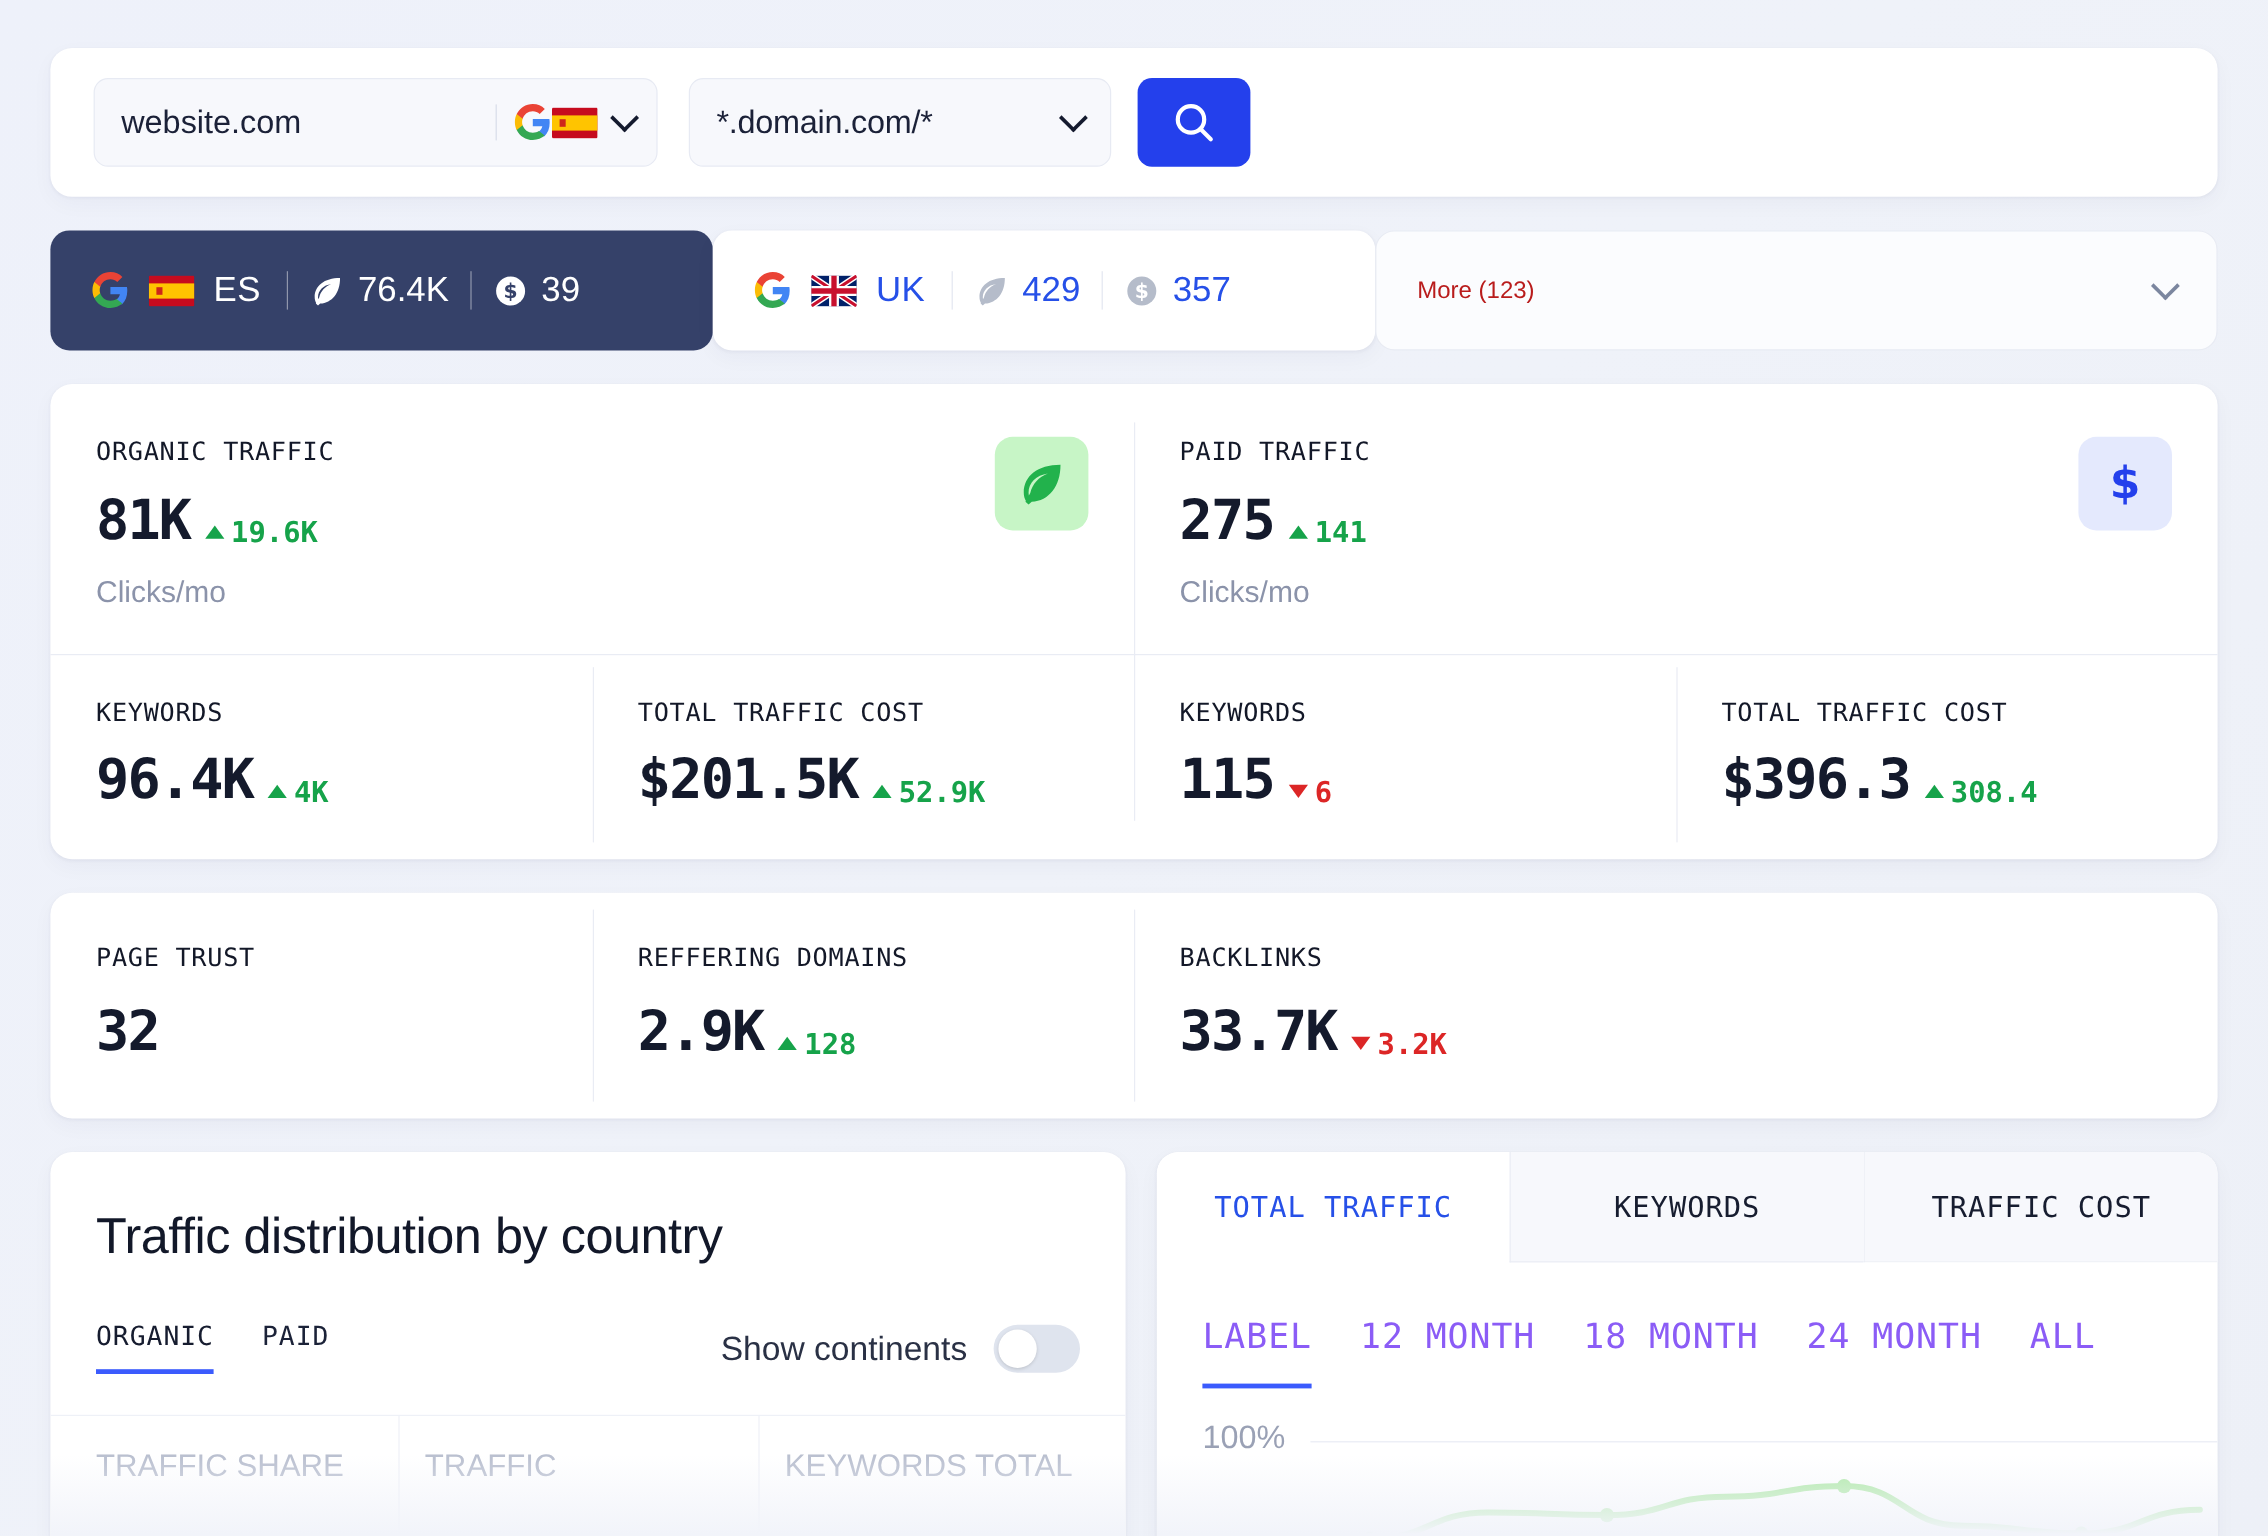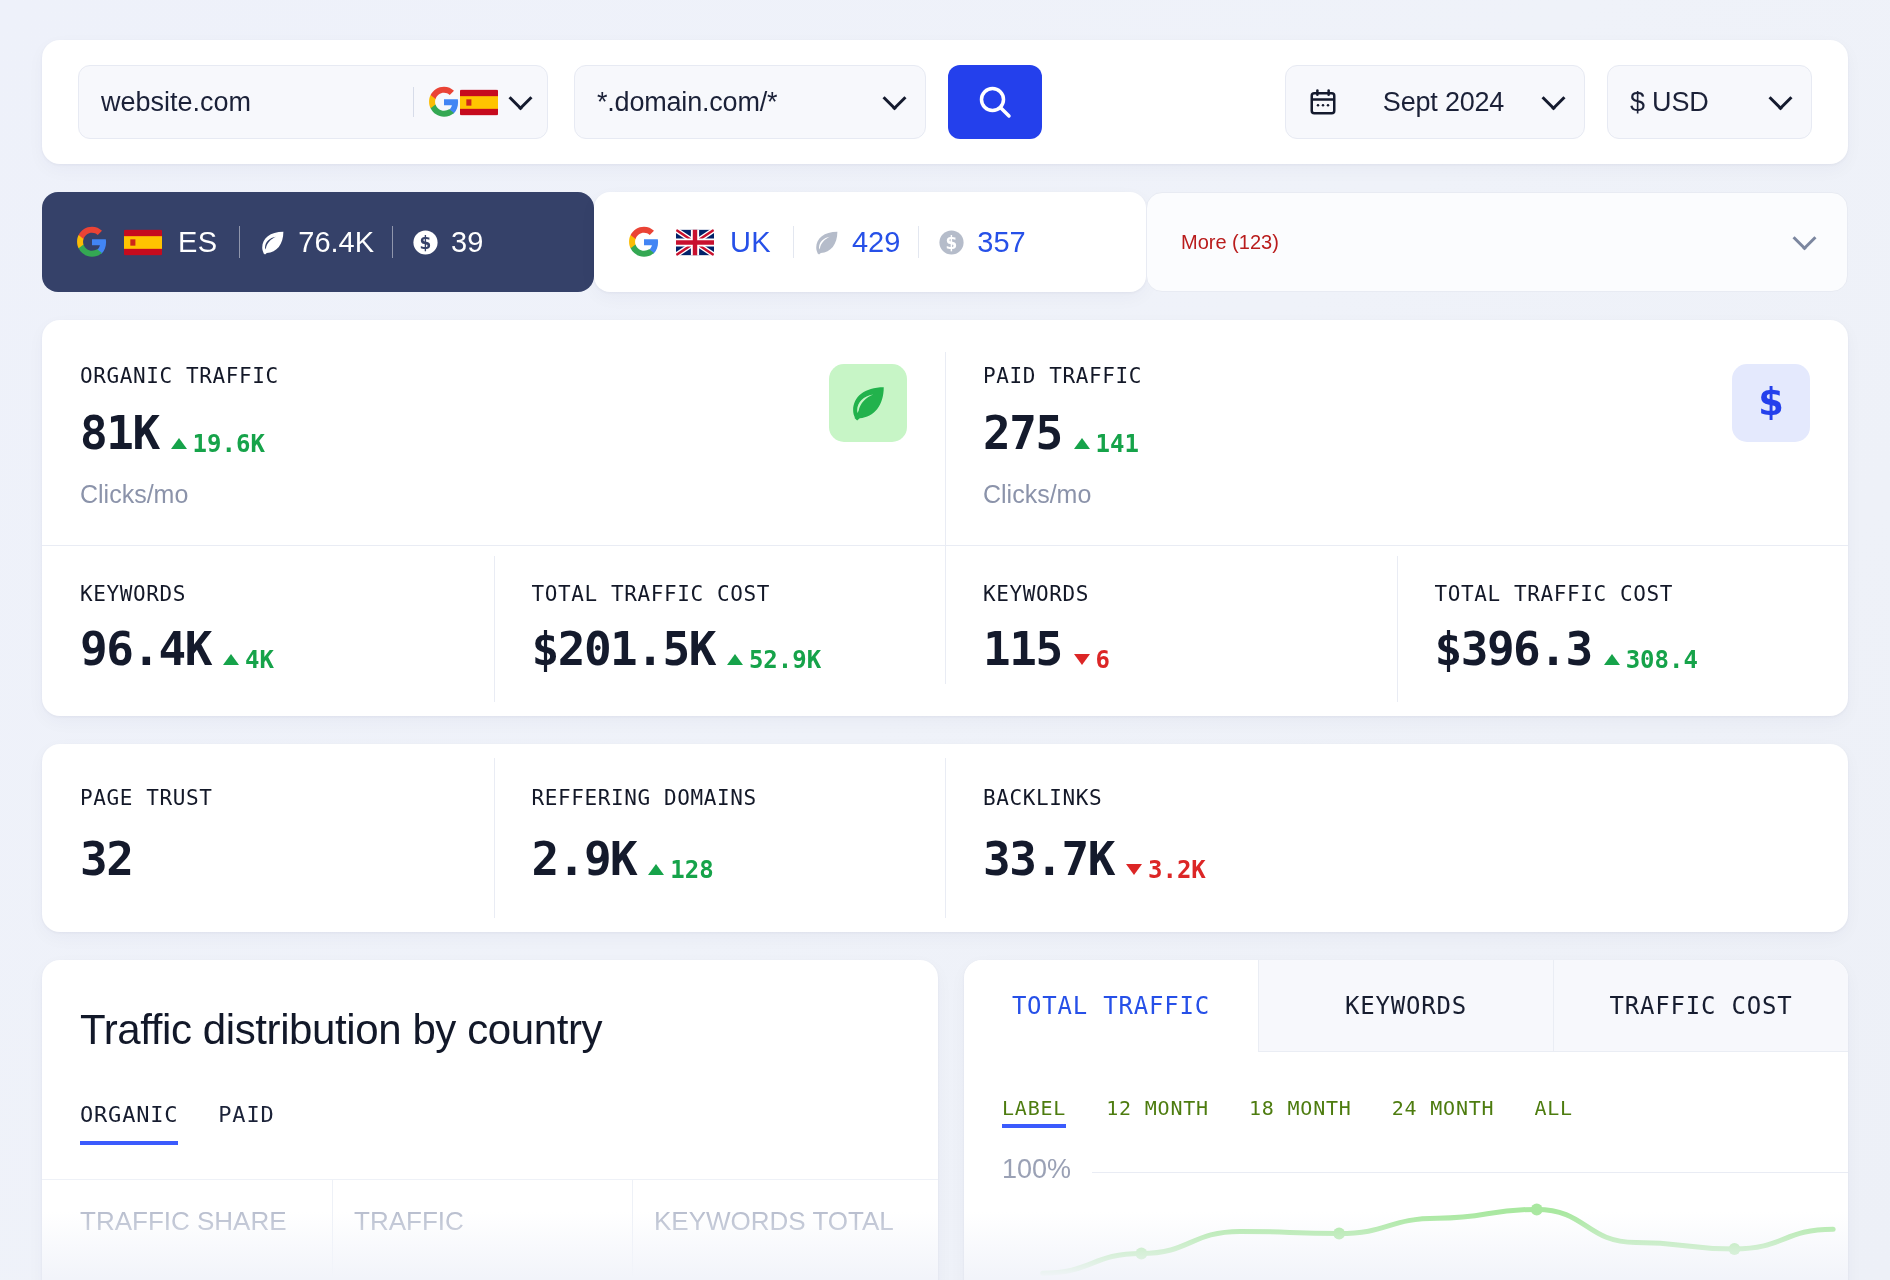--- a/index.html
+++ b/index.html
@@ -426,25 +426,25 @@
   .chart-tab.idle:last-child { border-top-right-radius: 18px; }
 
   .range-row {
     display: flex;
     align-items: center;
     gap: 40px;
     padding: 44px 38px 0 38px;
   }
   .range-tab {
     font-family: "DejaVu Sans Mono", monospace;
-    font-size: 20px;
+    font-size: 29px;
     letter-spacing: 0.8px;
-    color: #4d7c0f;
+    color: #8b5cf6;
     cursor: pointer;
-    padding-bottom: 4px;
+    padding-bottom: 23px;
     border-bottom: 4px solid transparent;
   }
   .range-tab.active { border-bottom-color: #3b5bfd; }
 
   .chart-area {
     position: relative;
     margin-top: 26px;
     height: 130px;
   }
   .axis-label {
@@ -490,40 +490,20 @@
       <span class="chev"></span>
     </div>
 
     <button id="search-button">
       <svg width="40" height="40" viewBox="0 0 24 24" fill="none" stroke="#ffffff" stroke-width="2.1">
         <circle cx="10.5" cy="10.5" r="6.6"></circle>
         <line x1="15.4" y1="15.4" x2="20.4" y2="20.4" stroke-linecap="round"></line>
       </svg>
     </button>
 
-    <div class="topbar-right">
-      <div class="select-box" id="date-select">
-        <svg class="cal-icon" viewBox="0 0 24 24" fill="none" stroke="#141a2e" stroke-width="2">
-          <rect x="3" y="5" width="18" height="16" rx="2"></rect>
-          <line x1="3" y1="10" x2="21" y2="10"></line>
-          <line x1="7.5" y1="2.8" x2="7.5" y2="6.2" stroke-linecap="round"></line>
-          <line x1="16.5" y1="2.8" x2="16.5" y2="6.2" stroke-linecap="round"></line>
-          <circle cx="8" cy="14.5" r="1" fill="#141a2e" stroke="none"></circle>
-          <circle cx="12" cy="14.5" r="1" fill="#141a2e" stroke="none"></circle>
-          <circle cx="16" cy="14.5" r="1" fill="#141a2e" stroke="none"></circle>
-        </svg>
-        <span class="txt">Sept 2024</span>
-        <span class="chev"></span>
-      </div>
-
-      <div class="select-box" id="currency-select">
-        <span class="txt">$ USD</span>
-        <span class="chev"></span>
-      </div>
-    </div>
   </div>
 
   <div class="pillrow">
 
     <div class="pill active">
       <svg class="gicon" viewBox="0 0 48 48">
         <path fill="#4285F4" d="M45.1 24.5c0-1.6-.1-3.2-.4-4.7H24v9h11.9c-.5 2.8-2.1 5.2-4.5 6.8v5.6h7.2c4.2-3.9 6.5-9.6 6.5-16.7z"></path>
         <path fill="#34A853" d="M24 46c6.1 0 11.2-2 14.9-5.5l-7.2-5.6c-2 1.3-4.6 2.1-7.7 2.1-5.9 0-10.9-4-12.7-9.4H3.9v5.8C7.6 41.1 15.2 46 24 46z"></path>
         <path fill="#FBBC05" d="M11.3 27.6c-.5-1.3-.7-2.7-.7-4.1s.3-2.8.7-4.1v-5.8H3.9C2.4 16.5 1.6 19.6 1.6 23.5s.8 7 2.3 9.9l7.4-5.8z"></path>
         <path fill="#EA4335" d="M24 10.1c3.3 0 6.3 1.1 8.6 3.4l6.4-6.4C35.2 3.4 30.1 1 24 1 15.2 1 7.6 5.9 3.9 13.6l7.4 5.8C13.1 14 18.1 10.1 24 10.1z"></path>
@@ -701,20 +681,24 @@
 
   <div class="bottom">
 
     <div class="card" id="country-distribution-panel">
       <div class="panel-title">Traffic distribution by country</div>
 
       <div class="tabs-row">
         <div class="mini-tab active">ORGANIC</div>
         <div class="mini-tab dim">PAID</div>
 
+        <div class="toggle-wrap">
+          <span class="toggle-label">Show continents</span>
+          <div id="show-continents-toggle"></div>
+        </div>
       </div>
 
       <div class="table-head">
         <div class="th" id="th-traffic-share">TRAFFIC SHARE</div>
         <div class="th" id="th-traffic">TRAFFIC</div>
         <div class="th" id="th-keywords-total">KEYWORDS TOTAL</div>
       </div>
 
       <div class="fade"></div>
     </div>

